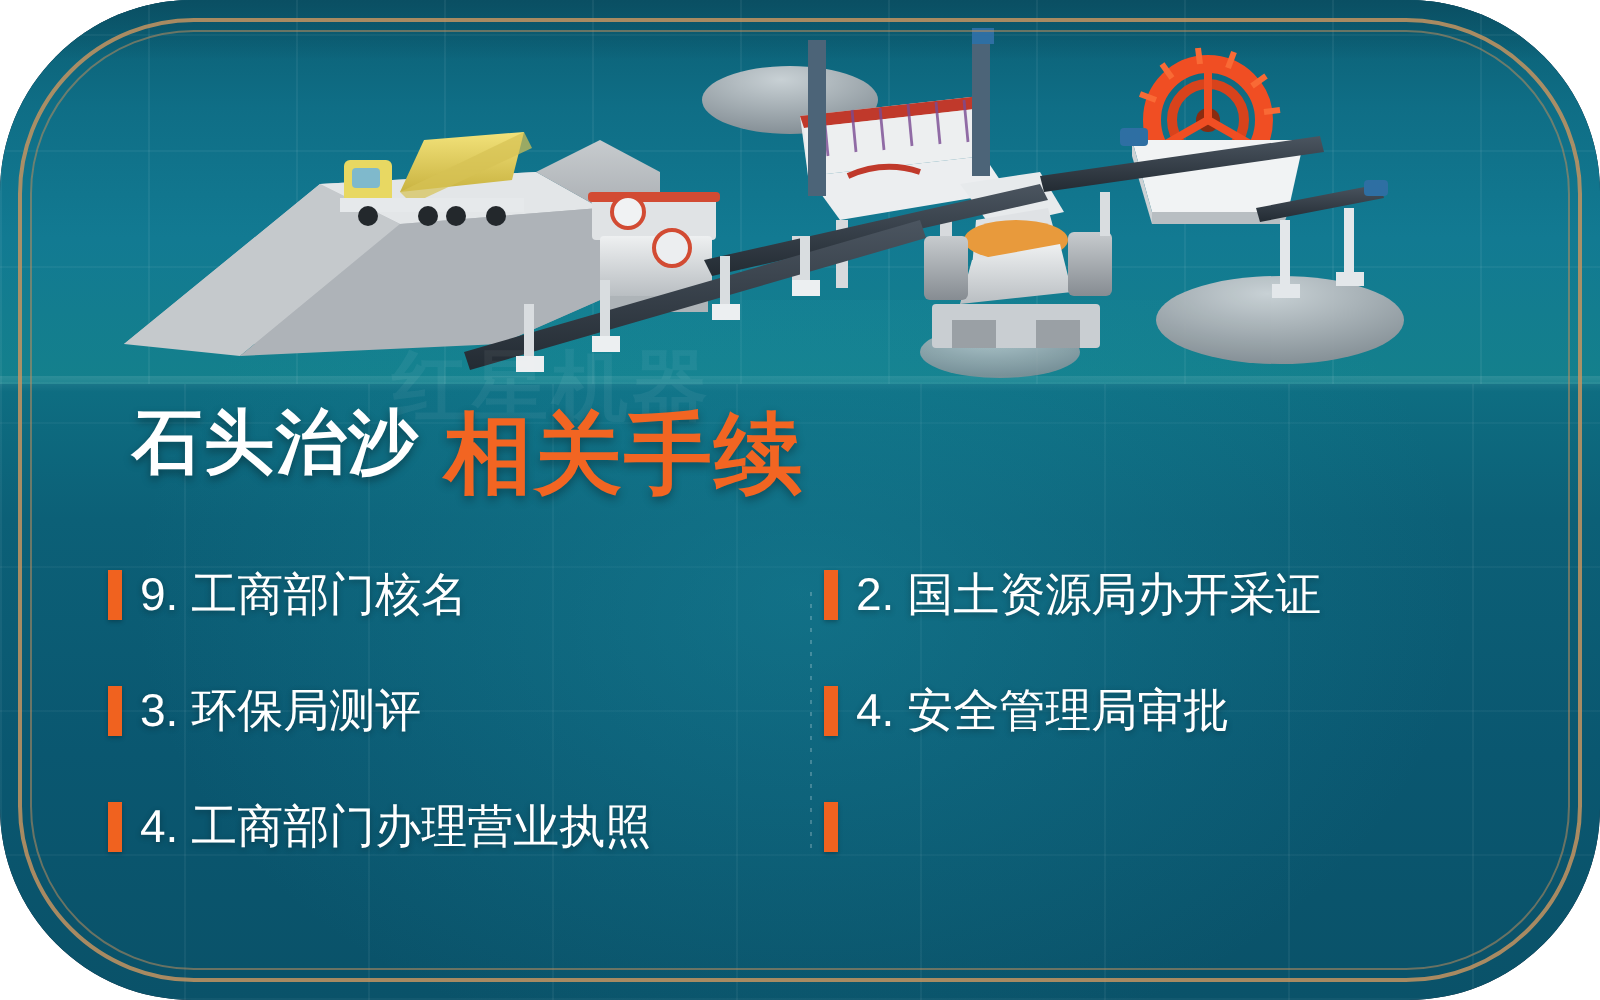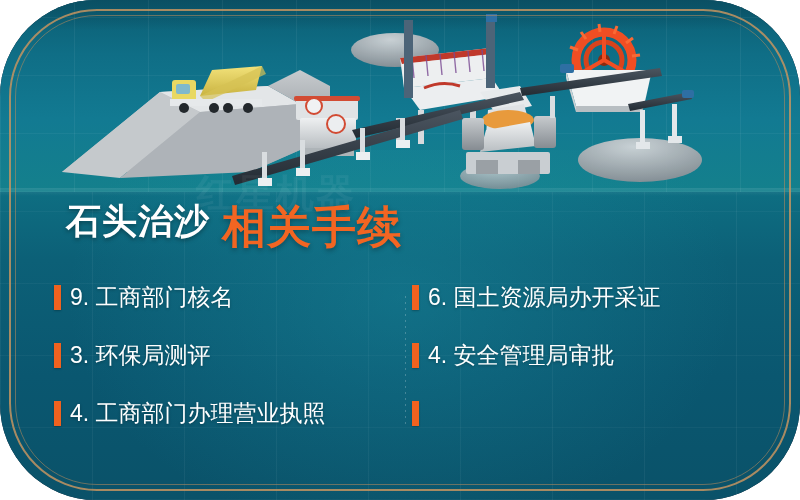--- a/index.html
+++ b/index.html
@@ -297,21 +297,21 @@
     </div>
 
     <div class="vdivider"></div>
     <div class="list">
       <div class="li">
         <span class="bar"></span>
         <span class="litxt">9. 工商部门核名</span>
       </div>
       <div class="li">
         <span class="bar"></span>
-        <span class="litxt">6. 国土资源局办开采证</span>
+        <span class="litxt">2. 国土资源局办开采证</span>
       </div>
       <div class="li">
         <span class="bar"></span>
         <span class="litxt">3. 环保局测评</span>
       </div>
       <div class="li">
         <span class="bar"></span>
         <span class="litxt">4. 安全管理局审批</span>
       </div>
       <div class="li">

